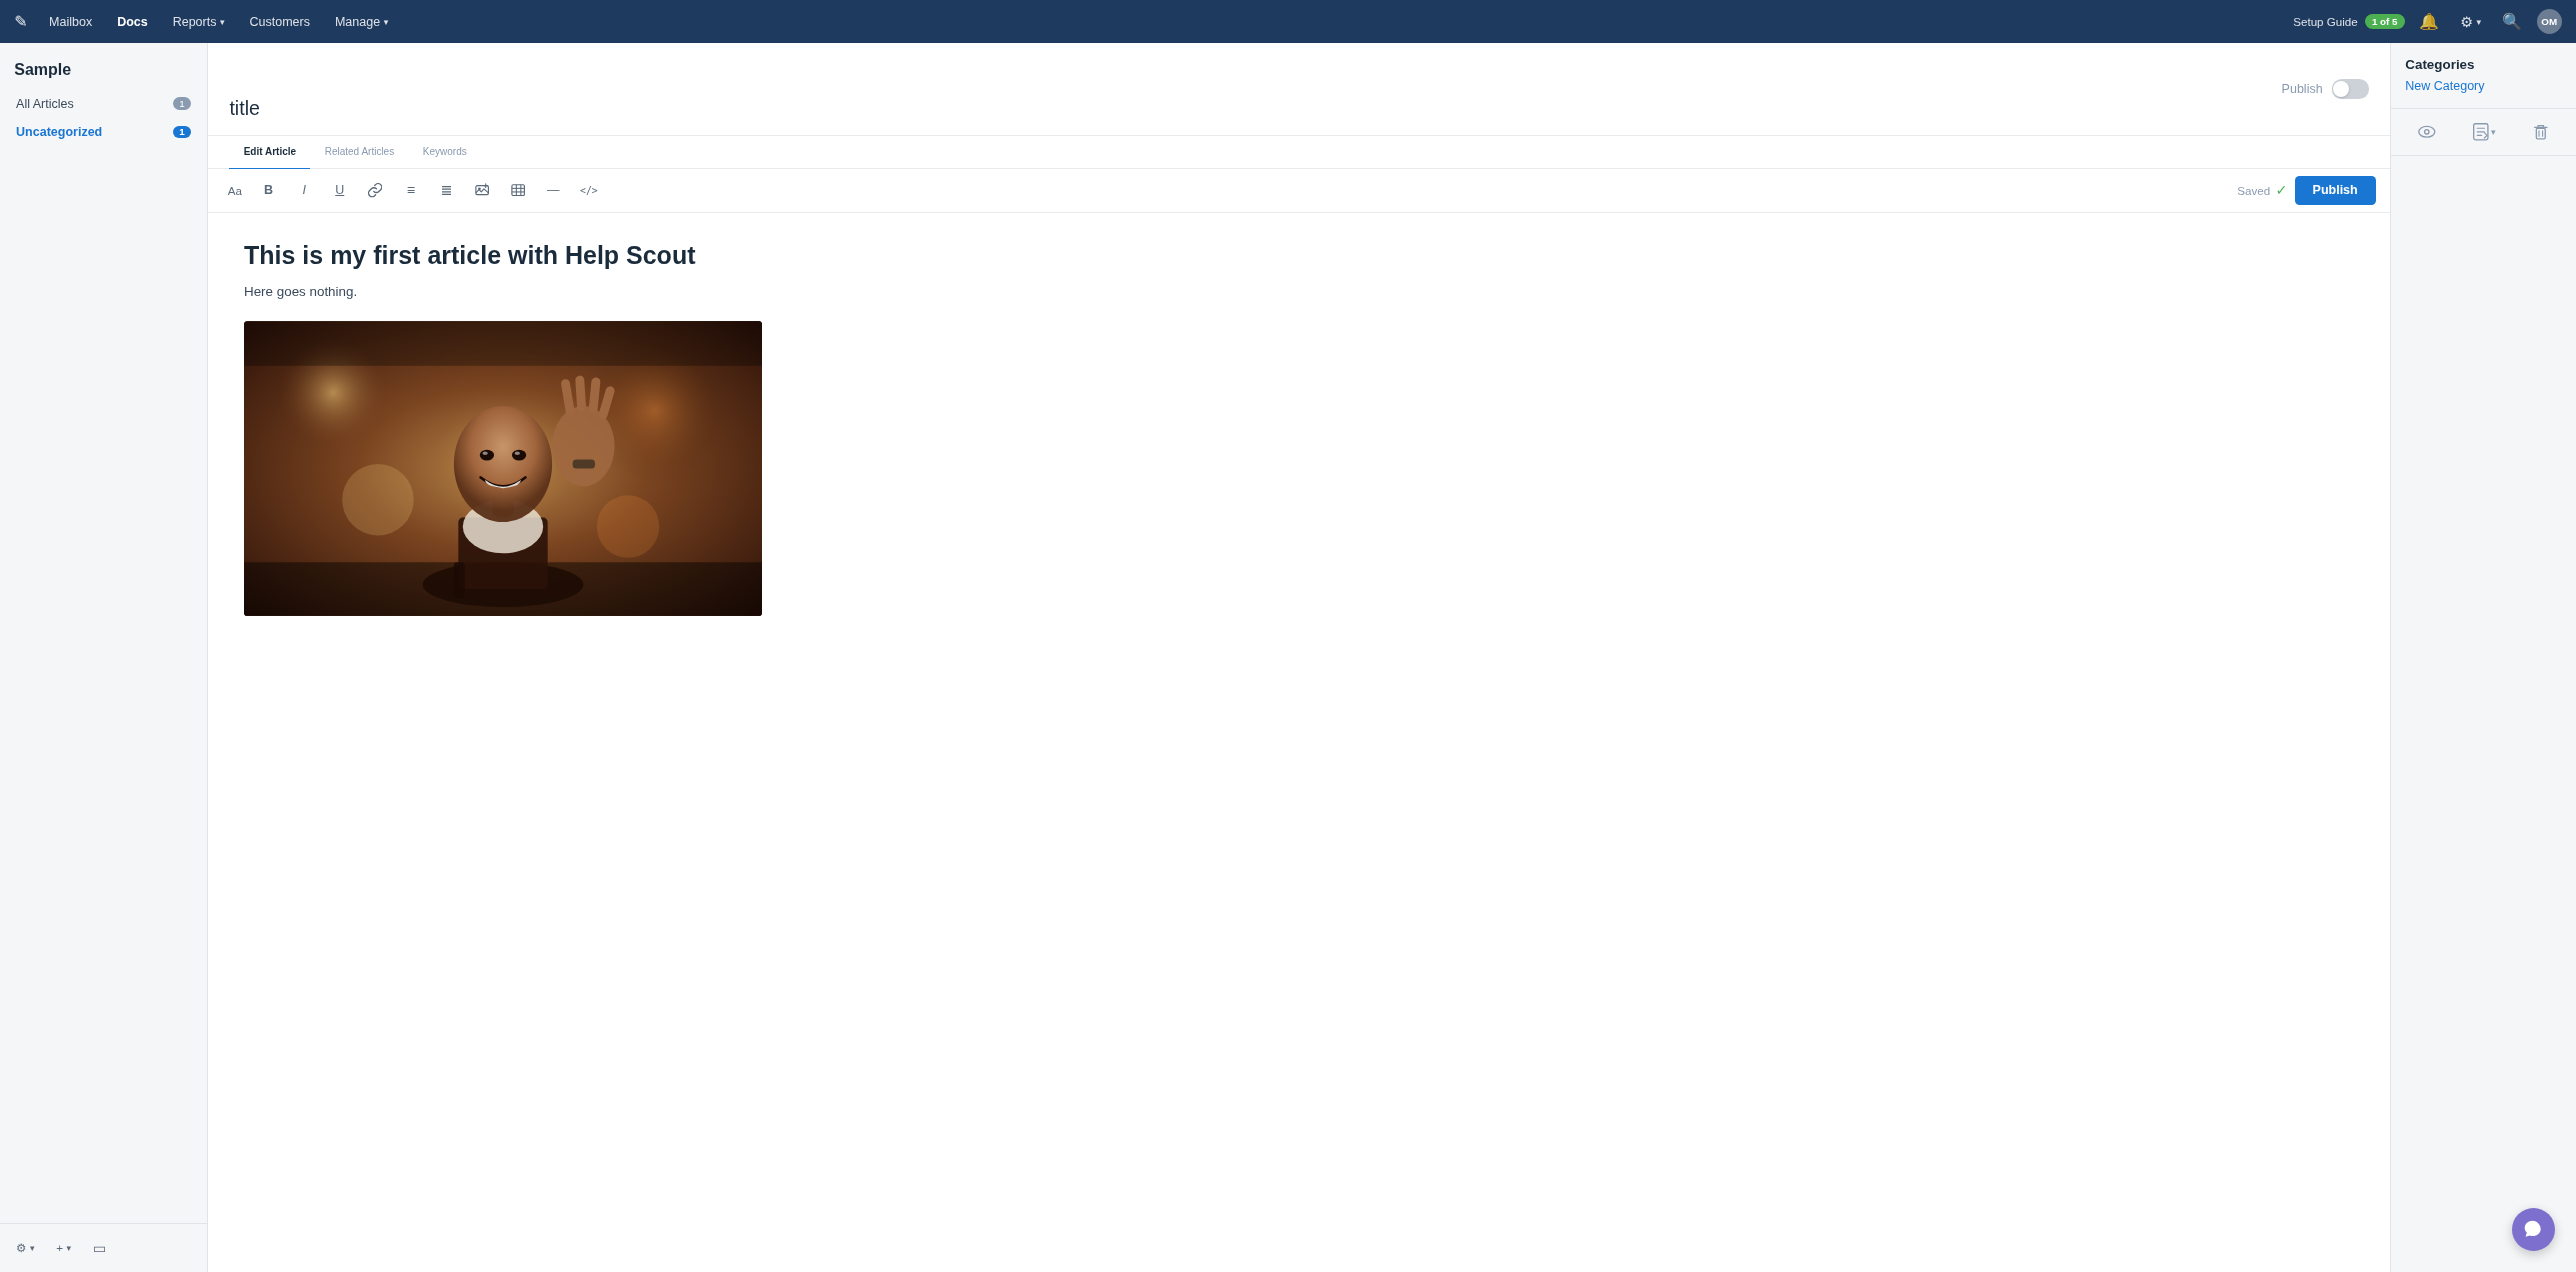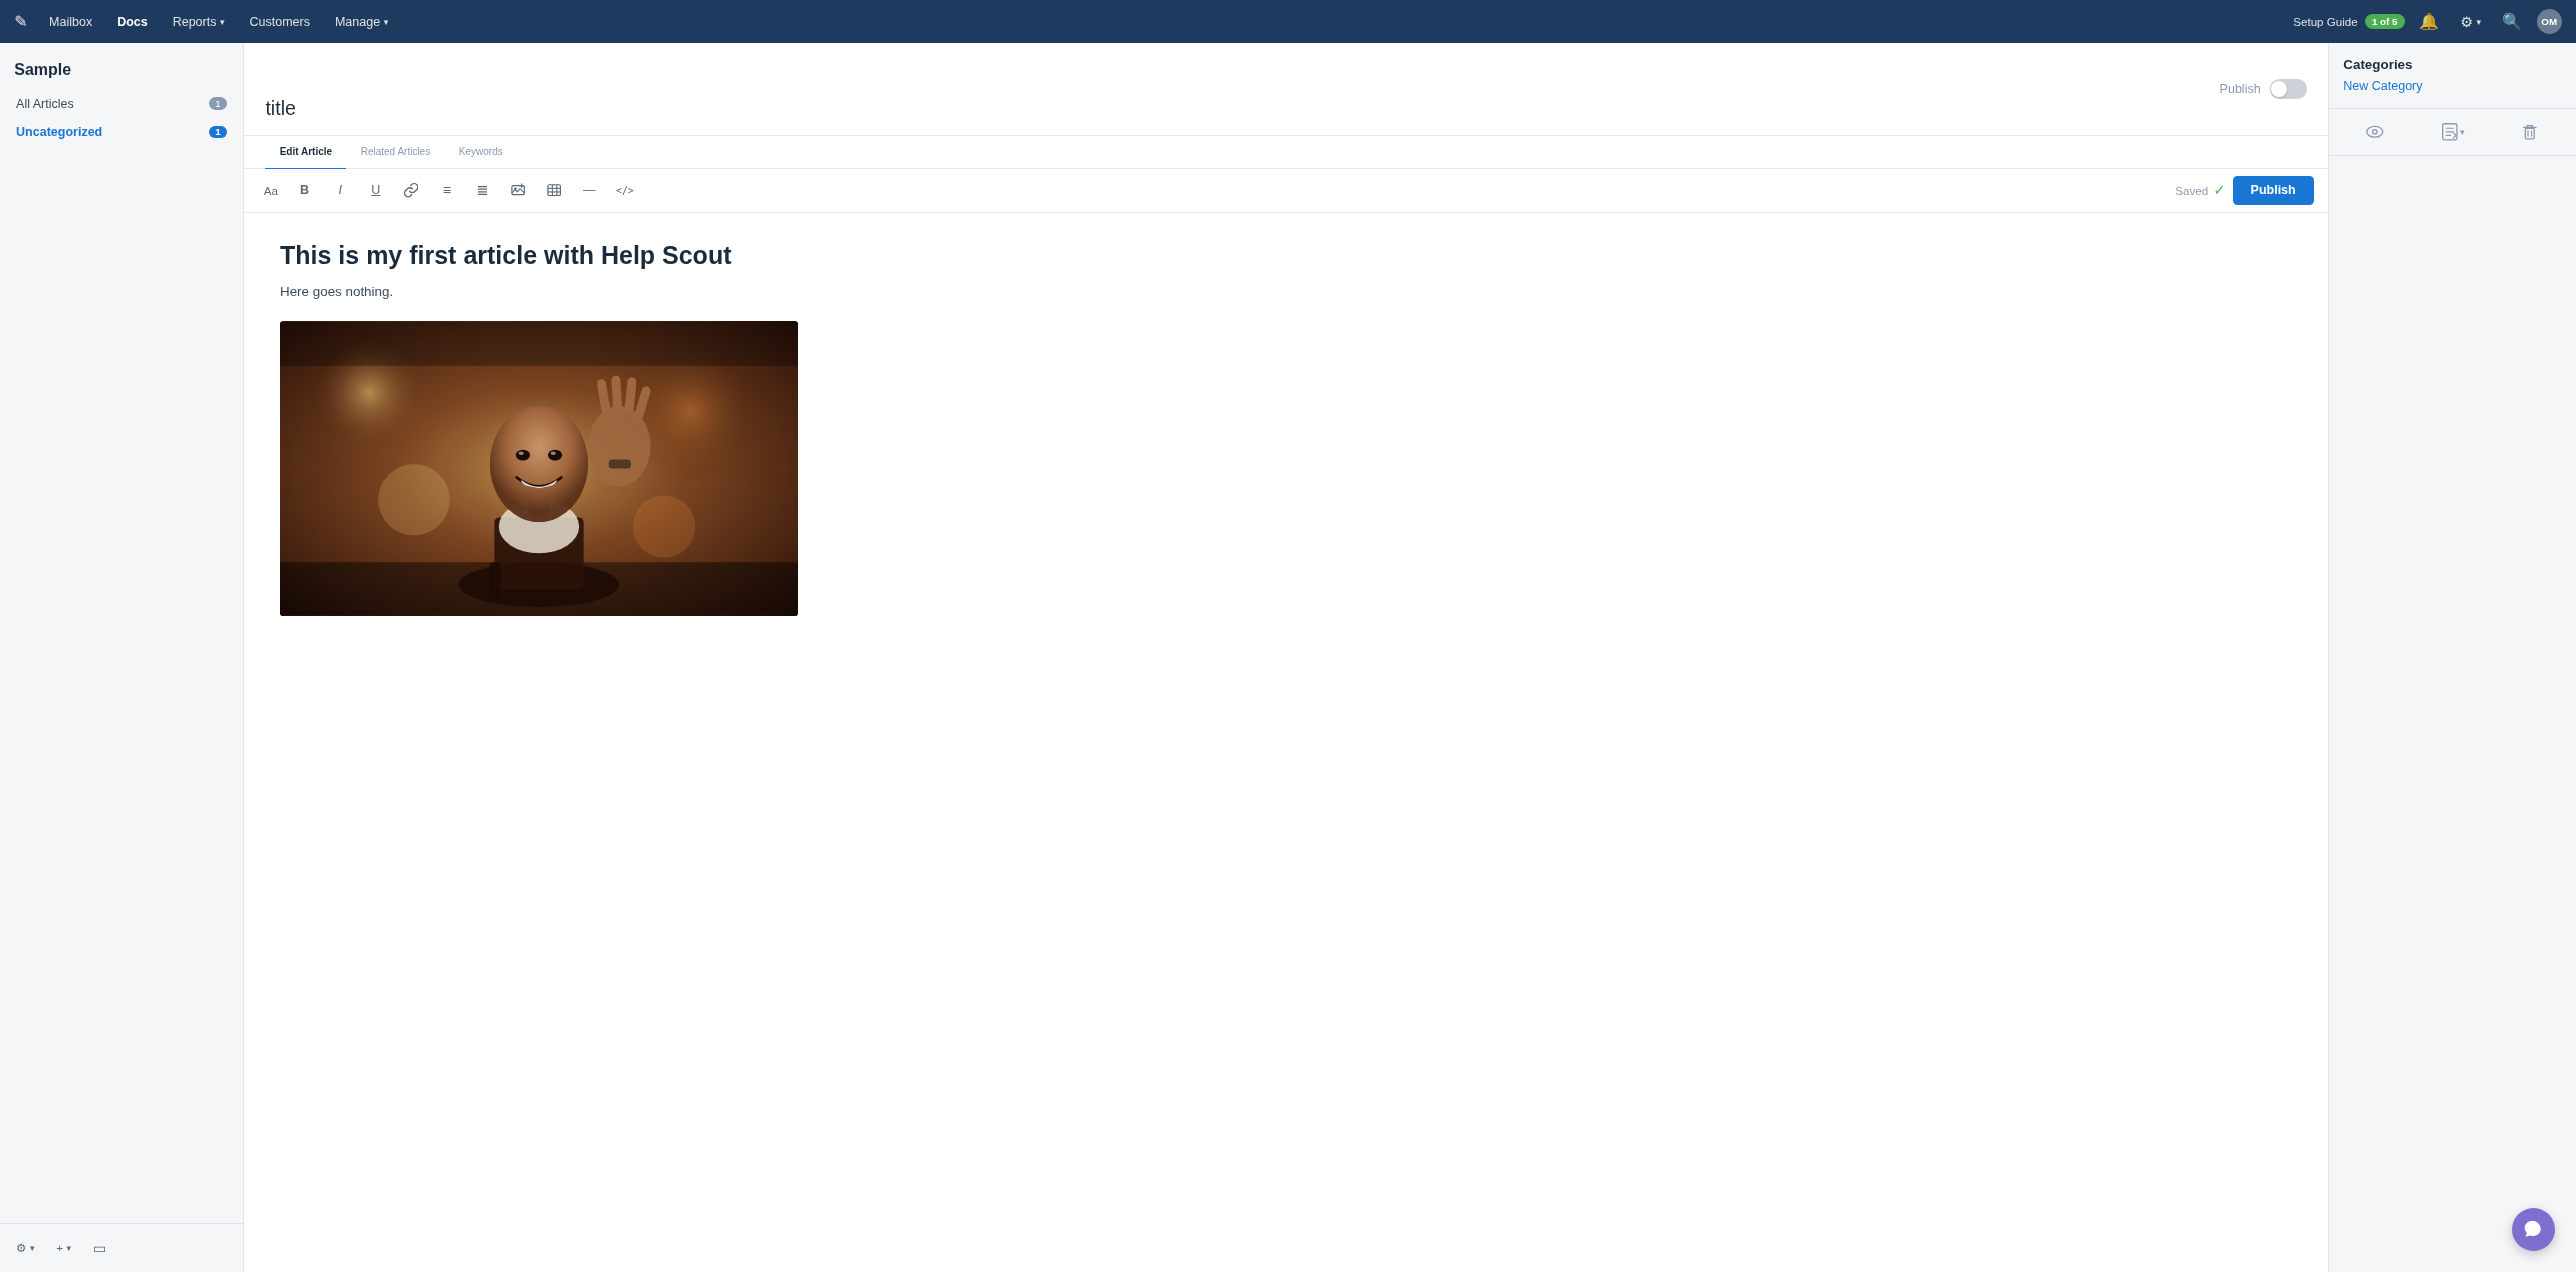--- a/index.html
+++ b/index.html
@@ -35,21 +35,21 @@
       width: 25px; height: 25px; border-radius: 50%;
       background: #6b7c93; color: white; font-size: 9.8px; font-weight: 600;
       display: flex; align-items: center; justify-content: center; cursor: pointer; text-align: center;
     }
 
     
     .main-layout { display: flex; height: calc(100vh - 43px); }
 
     
     .sidebar {
-      width: 244px; background: #f5f6f8; border-right: 0.9px solid #e0e3e8;
+      width: 208px; background: #f5f6f8; border-right: 0.9px solid #e0e3e8;
       display: flex; flex-direction: column; flex-shrink: 0; justify-content: flex-end;
     }
     .sidebar-header {
       padding: 18px 14.3px 10.7px;
       font-size: 16px; font-weight: 700; color: #1a2b3c;
     }
     .sidebar-nav { flex: 1; padding: 0 7.1px; }
     .sidebar-nav-item {
       display: flex; align-items: center; justify-content: space-between;
       padding: 7.1px 9px; border-radius: 3.6px; cursor: pointer;
@@ -131,21 +131,21 @@
     .article-body { font-size: 13.4px; color: #3a4a5c; margin-bottom: 18px; line-height: 1.6; }
     
     .img-placeholder {
       width: 518px; height: 295px;
       background: linear-gradient(135deg, #c9a07a 0%, #8b5e3c 30%, #6b3a2a 50%, #3a1a0a 70%, #5a3a2a 100%);
       border-radius: 3.6px; position: relative; overflow: hidden;
     }
 
     
     .right-panel {
-      width: 248px; background: #f5f6f8; border-left: 0.9px solid #e0e3e8;
+      width: 186px; background: #f5f6f8; border-left: 0.9px solid #e0e3e8;
       display: flex; flex-direction: column; flex-shrink: 0;
     }
     .right-panel-header {
       padding: 14.3px; border-bottom: 0.9px solid #e0e3e8;
     }
     .right-panel-title { font-size: 13.4px; font-weight: 600; color: #1a2b3c; margin-bottom: 7.1px; }
     .new-category-link { color: #1976d2; font-size: 12.5px; cursor: pointer; }
     .right-panel-actions {
       display: flex; align-items: center; justify-content: space-around;
       padding: 7.1px; border-bottom: 0.9px solid #e0e3e8;

